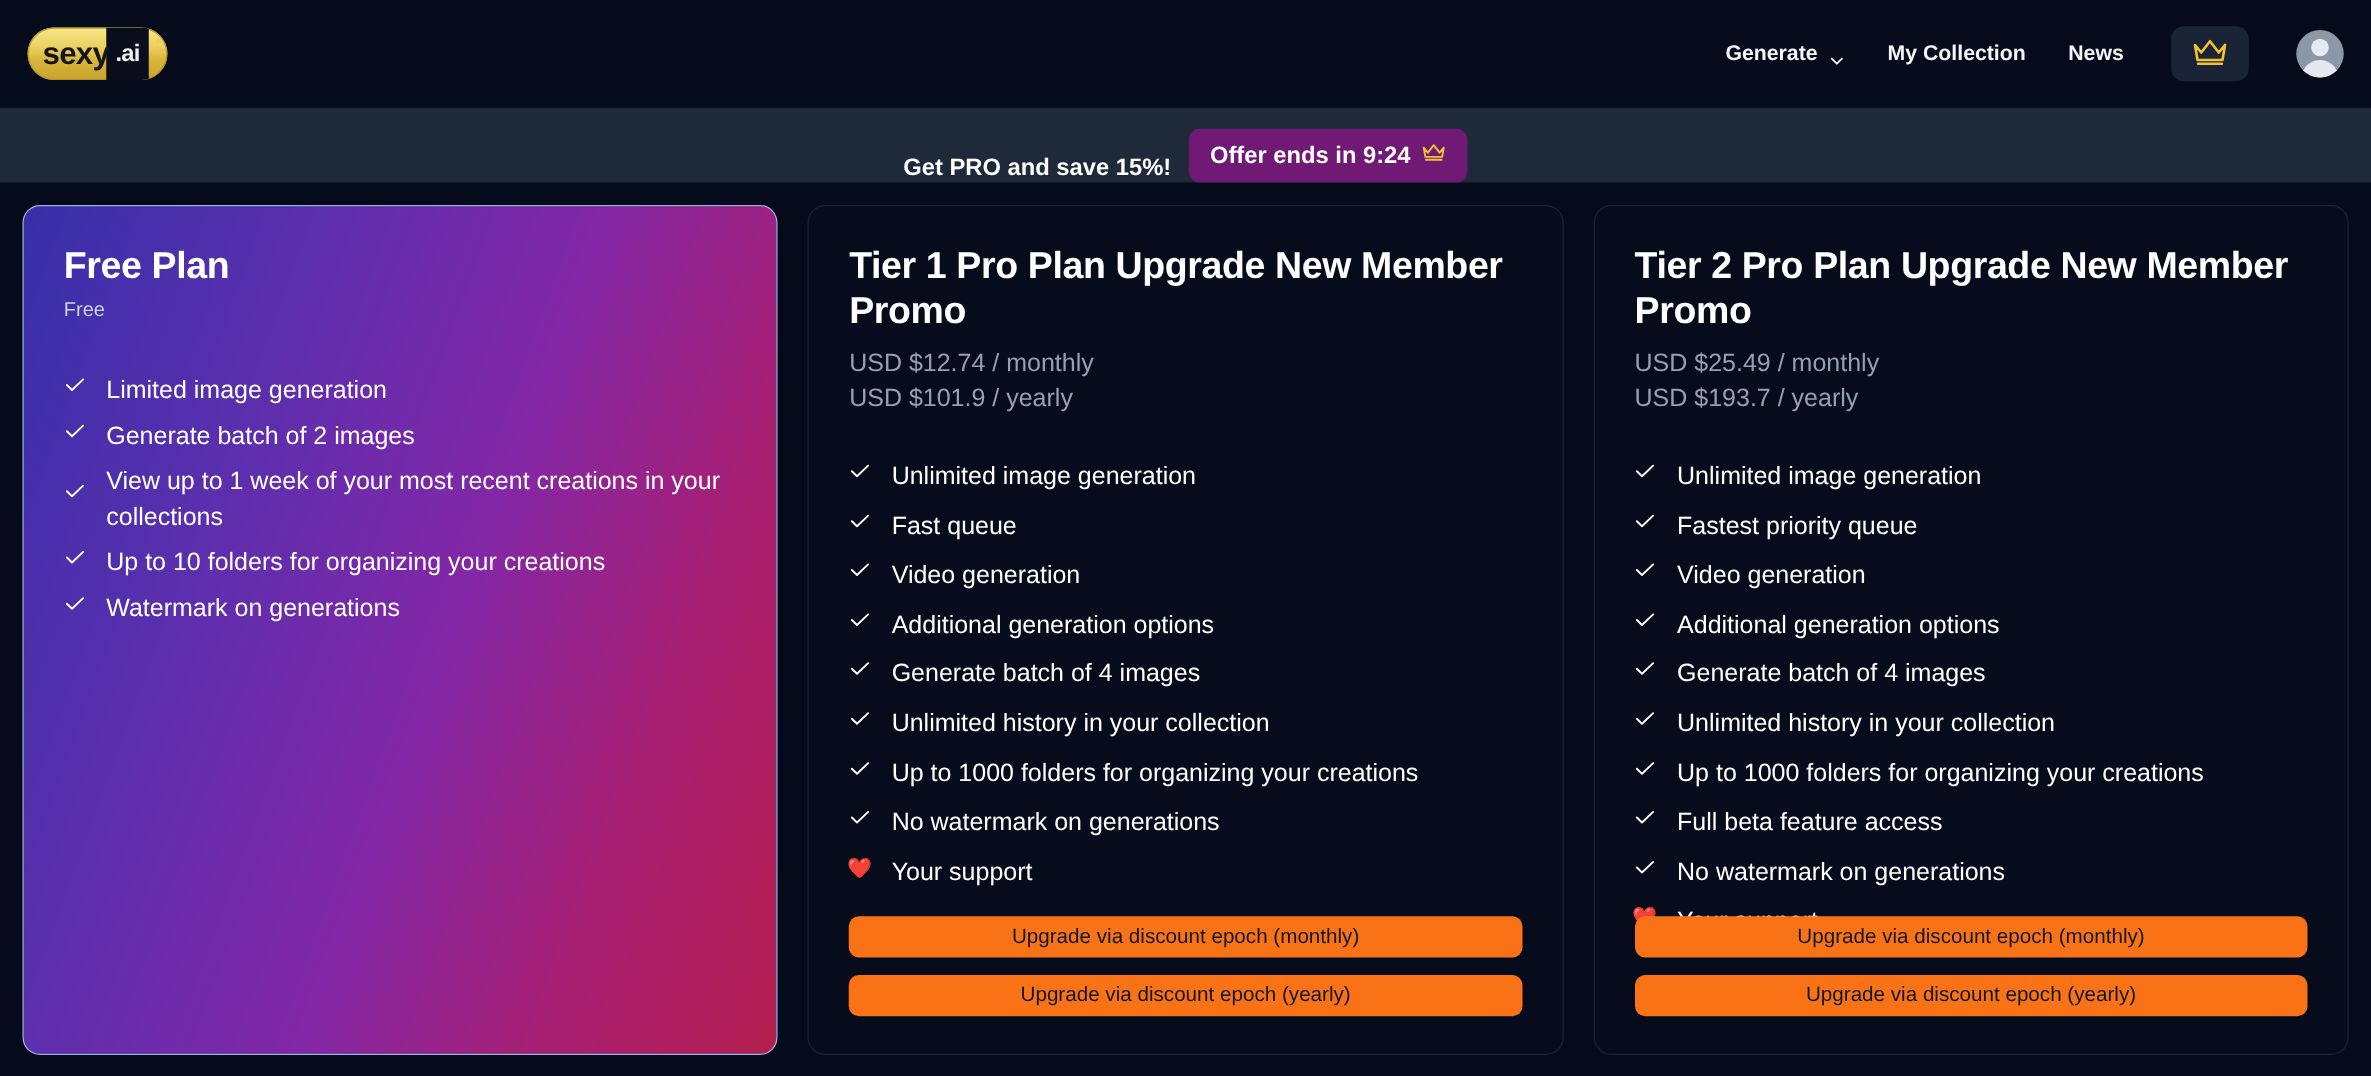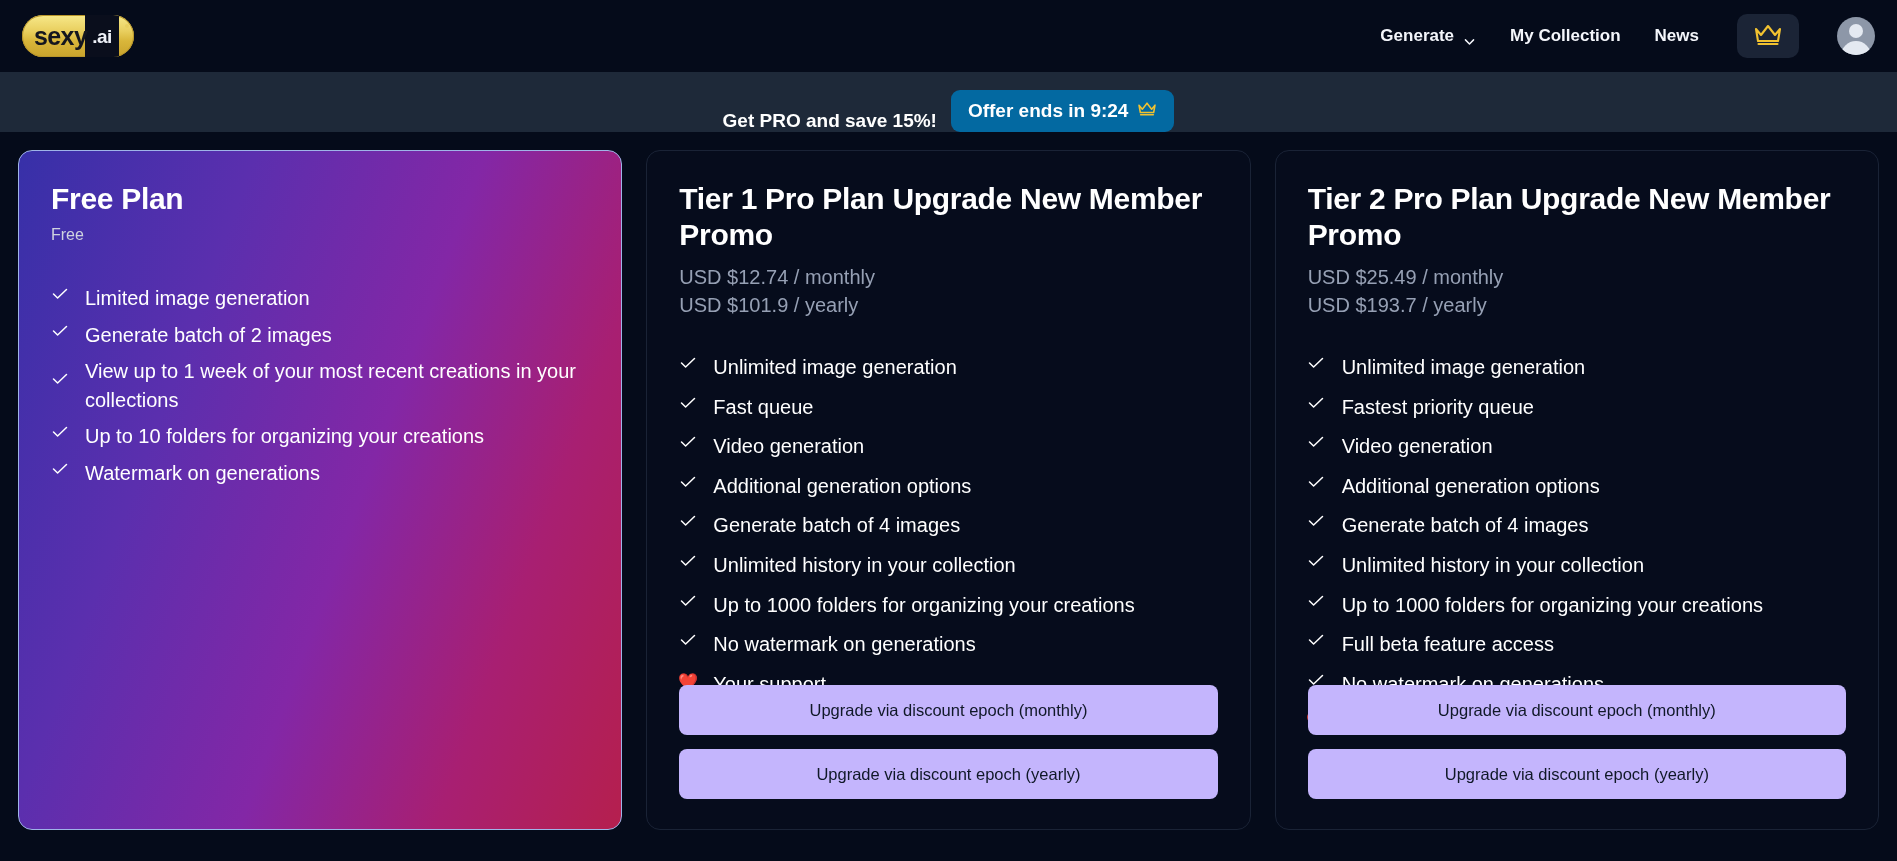--- a/index.html
+++ b/index.html
@@ -7,21 +7,21 @@
   html, body {
     width: 1897px;
     height: 861px;
     background: #050b1a;
     font-family: "Liberation Sans", sans-serif;
     overflow: hidden;
   }
 
   
   .navbar {
-    height: 72px;
+    height: 86px;
     background: #050b1a;
     display: flex;
     align-items: center;
     padding: 0 22px 0 22px;
     position: relative;
   }
 
   .logo {
     width: 112px;
     height: 42px;
@@ -135,21 +135,21 @@
     align-items: flex-end;
     justify-content: center;
     gap: 14px;
   }
   .promo-text {
     color: #ffffff;
     font-size: 19px;
     font-weight: 700;
   }
   .promo-pill {
-    background: #0369a1;
+    background: #701a75;
     color: #ffffff;
     font-size: 19px;
     font-weight: 700;
     border-radius: 9px;
     padding: 10px 17px;
     display: flex;
     align-items: center;
     gap: 9px;
     cursor: pointer;
   }
@@ -227,23 +227,23 @@
     position: absolute;
     left: 32px;
     right: 32px;
     bottom: 30px;
     display: flex;
     flex-direction: column;
     gap: 14px;
   }
   .cta {
     width: 100%;
-    height: 50px;
+    height: 33px;
     border-radius: 8px;
-    background: #c4b5fd;
+    background: #f97316;
     color: #101828;
     font-size: 16.5px;
     font-family: "Liberation Sans", sans-serif;
     border: none;
     cursor: pointer;
     display: flex;
     align-items: center;
     justify-content: center;
   }
 </style>

